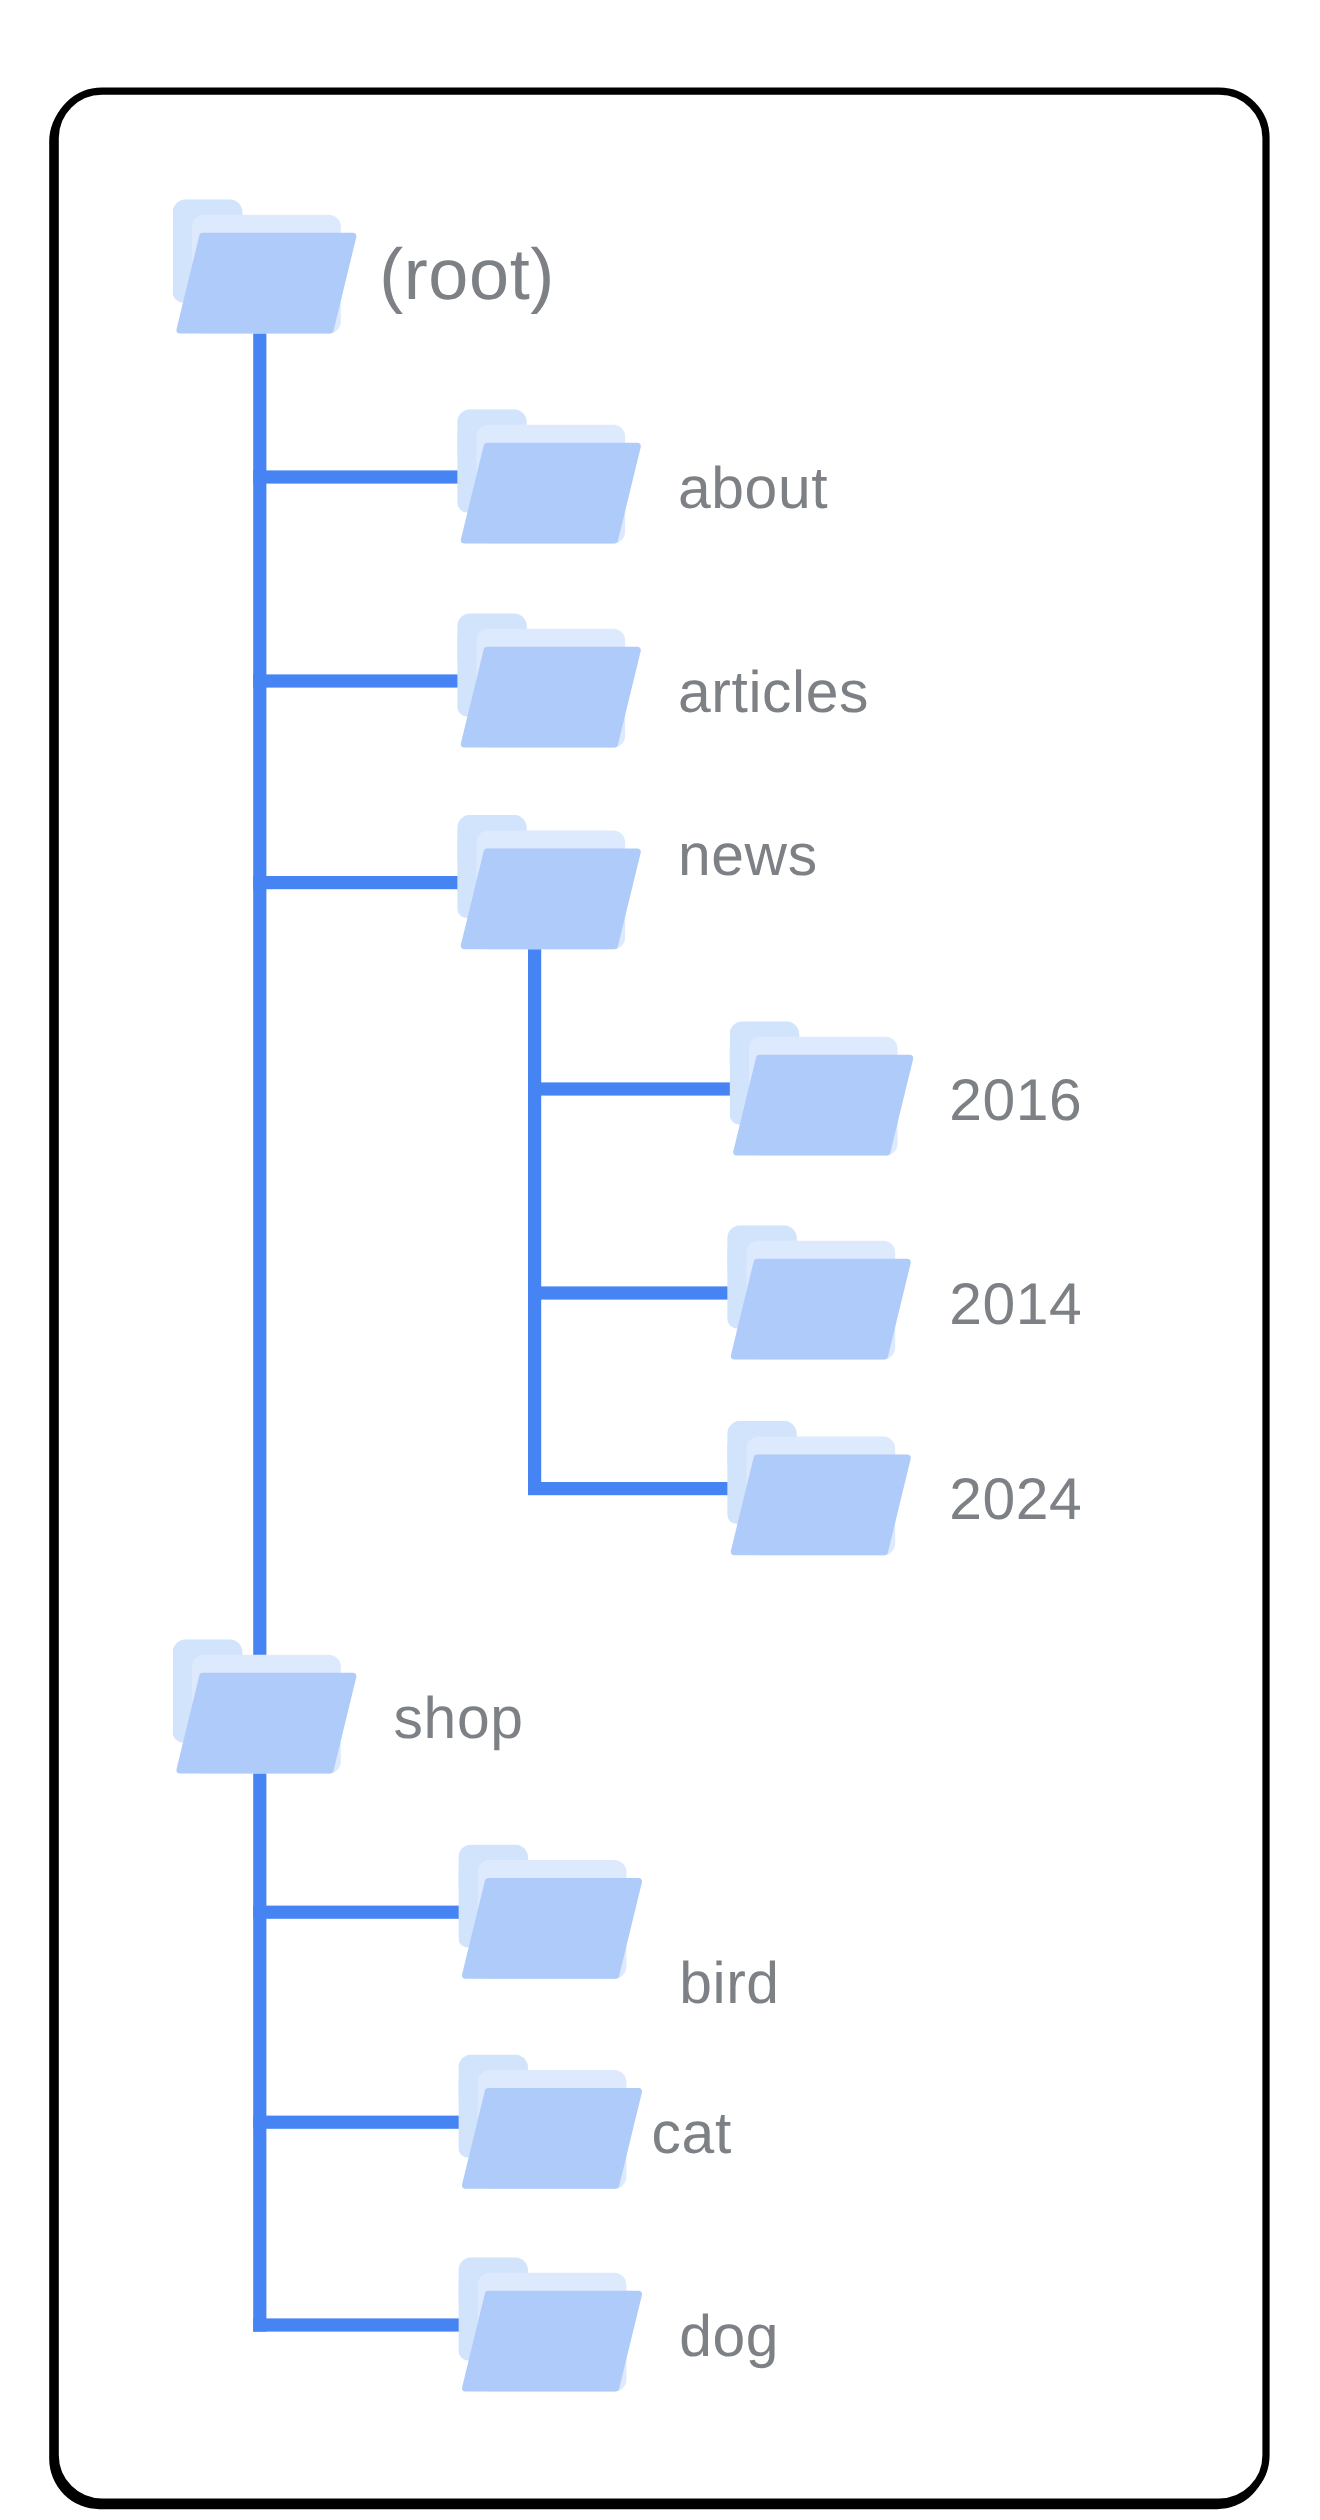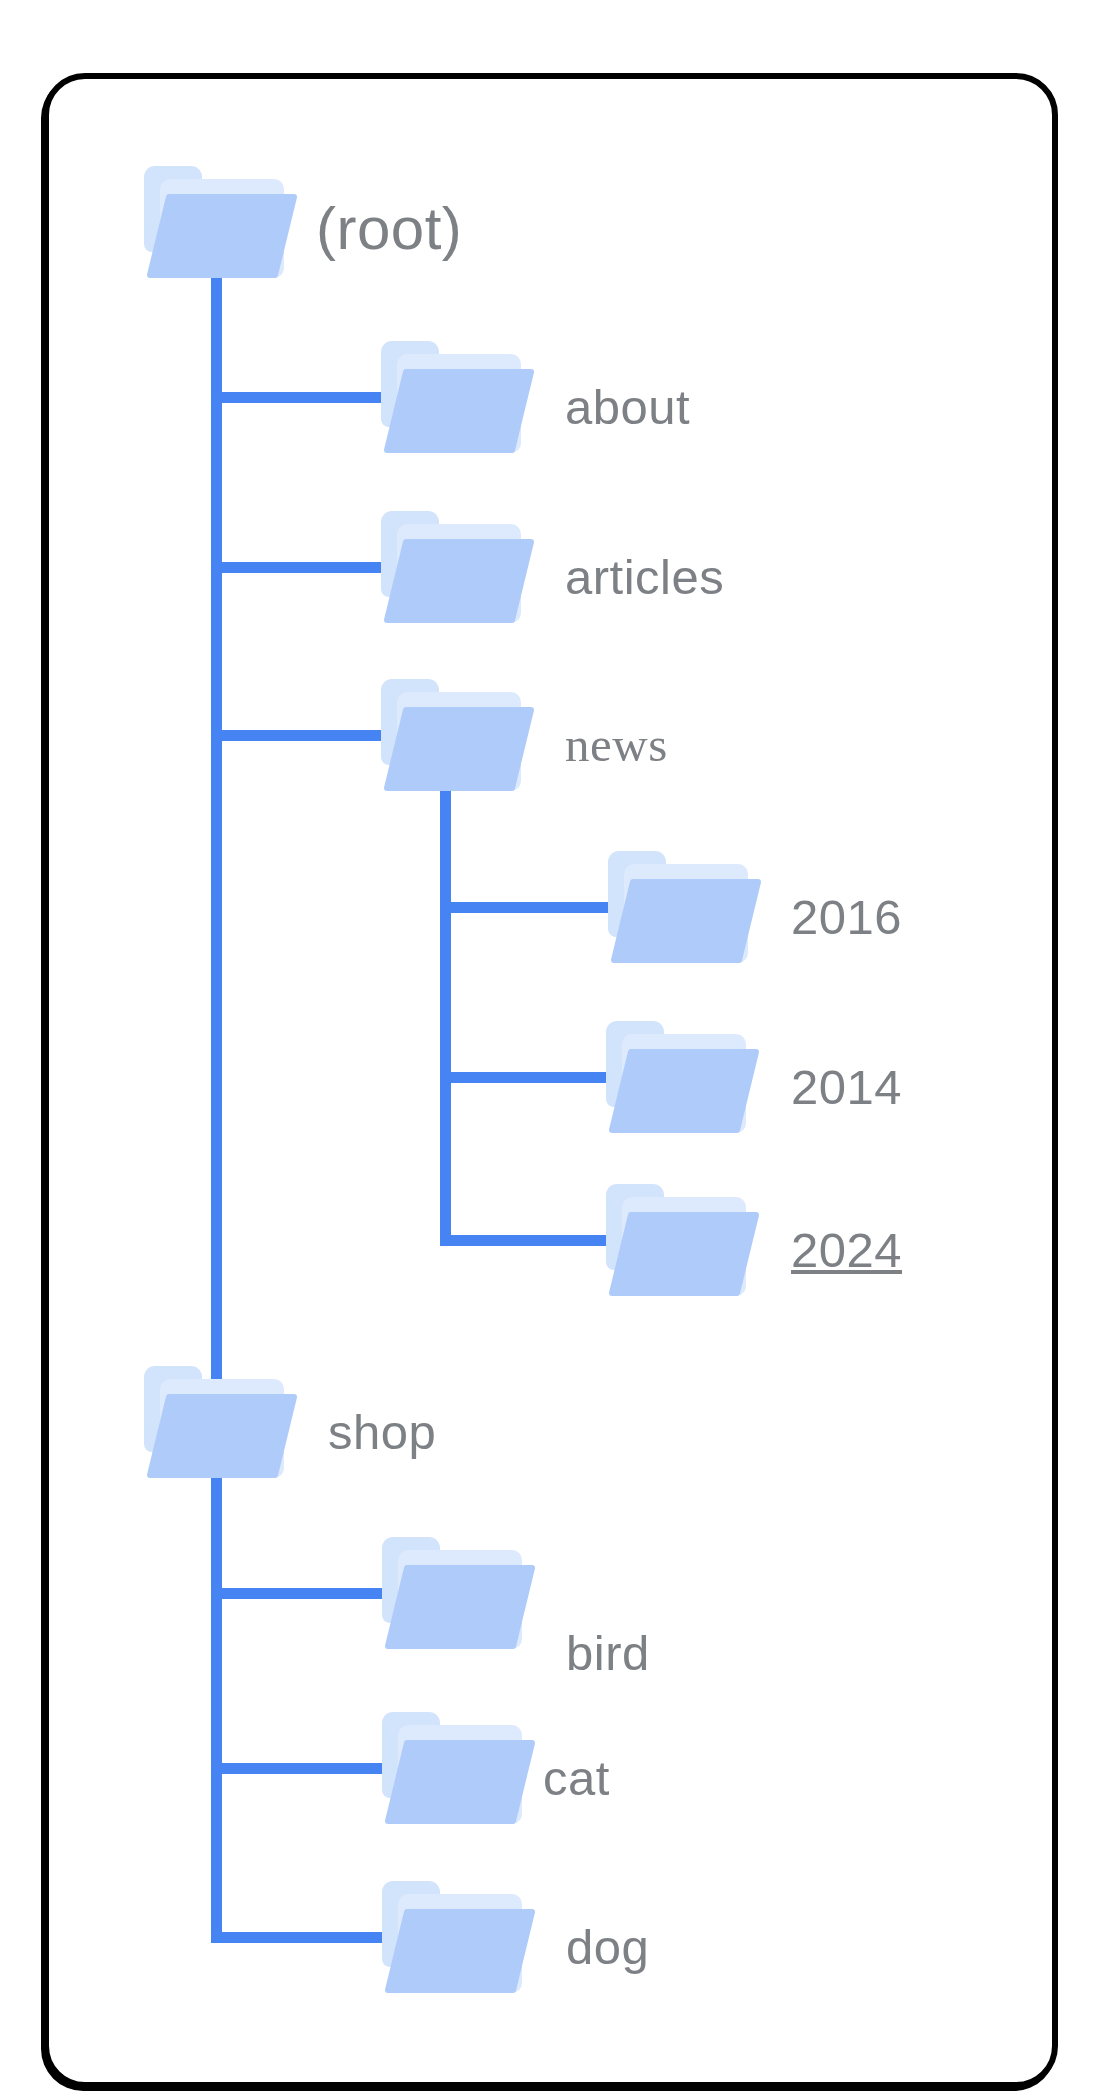--- a/index.html
+++ b/index.html
@@ -116,23 +116,23 @@
     <svg class="folder" style="left:333px; top:1633px;" width="155" height="113" viewBox="0 0 155 113">
         <use href="#folderShape"></use>
       </svg>
     <svg class="folder" style="left:333px; top:1802px;" width="155" height="113" viewBox="0 0 155 113">
         <use href="#folderShape"></use>
       </svg>
 
     <div class="label label-root" style="left:267px; top:111px;">(root)</div>
     <div class="label" style="left:516px; top:298px;">about</div>
     <div class="label" style="left:516px; top:468px;">articles</div>
-    <div class="label" style="left:516px; top:636px;font-family:Liberation Serif, serif;">news</div>
+    <div class="label" style="left:516px; top:604px;">news</div>
     <div class="label" style="left:742px; top:808px;">2016</div>
     <div class="label" style="left:742px; top:978px;">2014</div>
-    <div class="label" style="left:742px; top:1141px;text-decoration:underline;">2024</div>
+    <div class="label" style="left:742px; top:1141px;">2024</div>
     <div class="label" style="left:279px; top:1323px;">shop</div>
     <div class="label" style="left:517px; top:1544px;">bird</div>
     <div class="label" style="left:494px; top:1669px;">cat</div>
     <div class="label" style="left:517px; top:1838px;">dog</div>
 
   </div>
 </div>
 
 </body></html>

